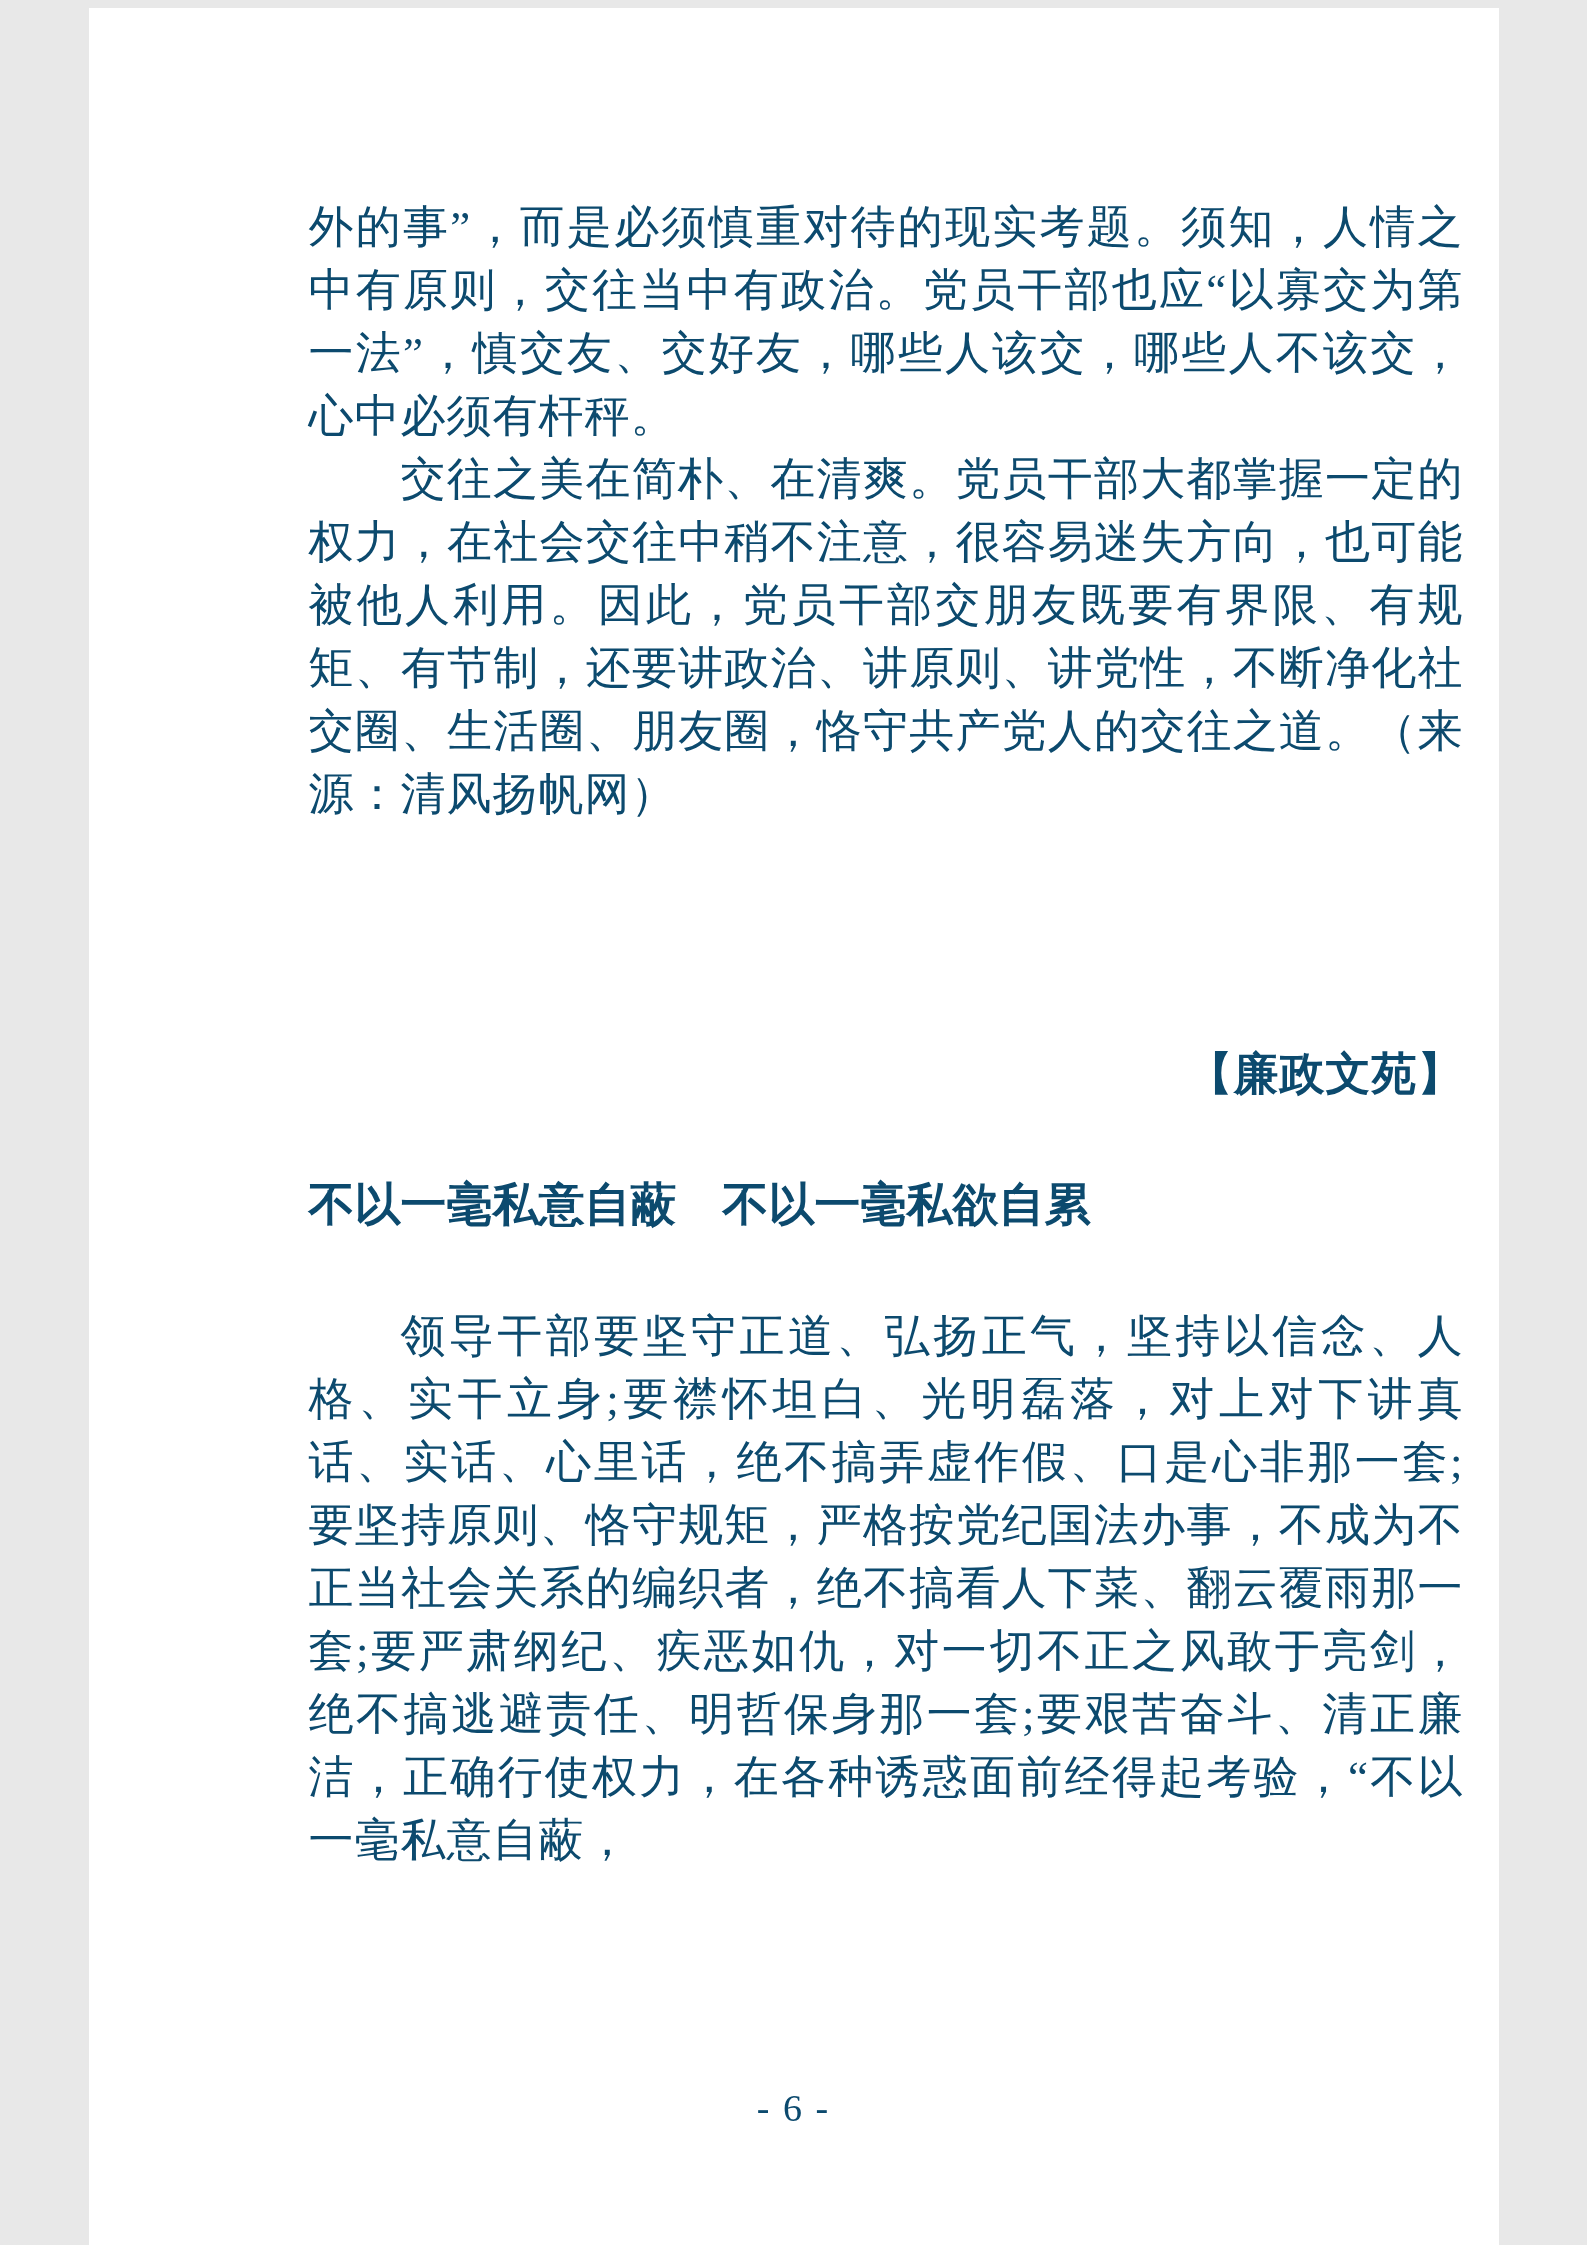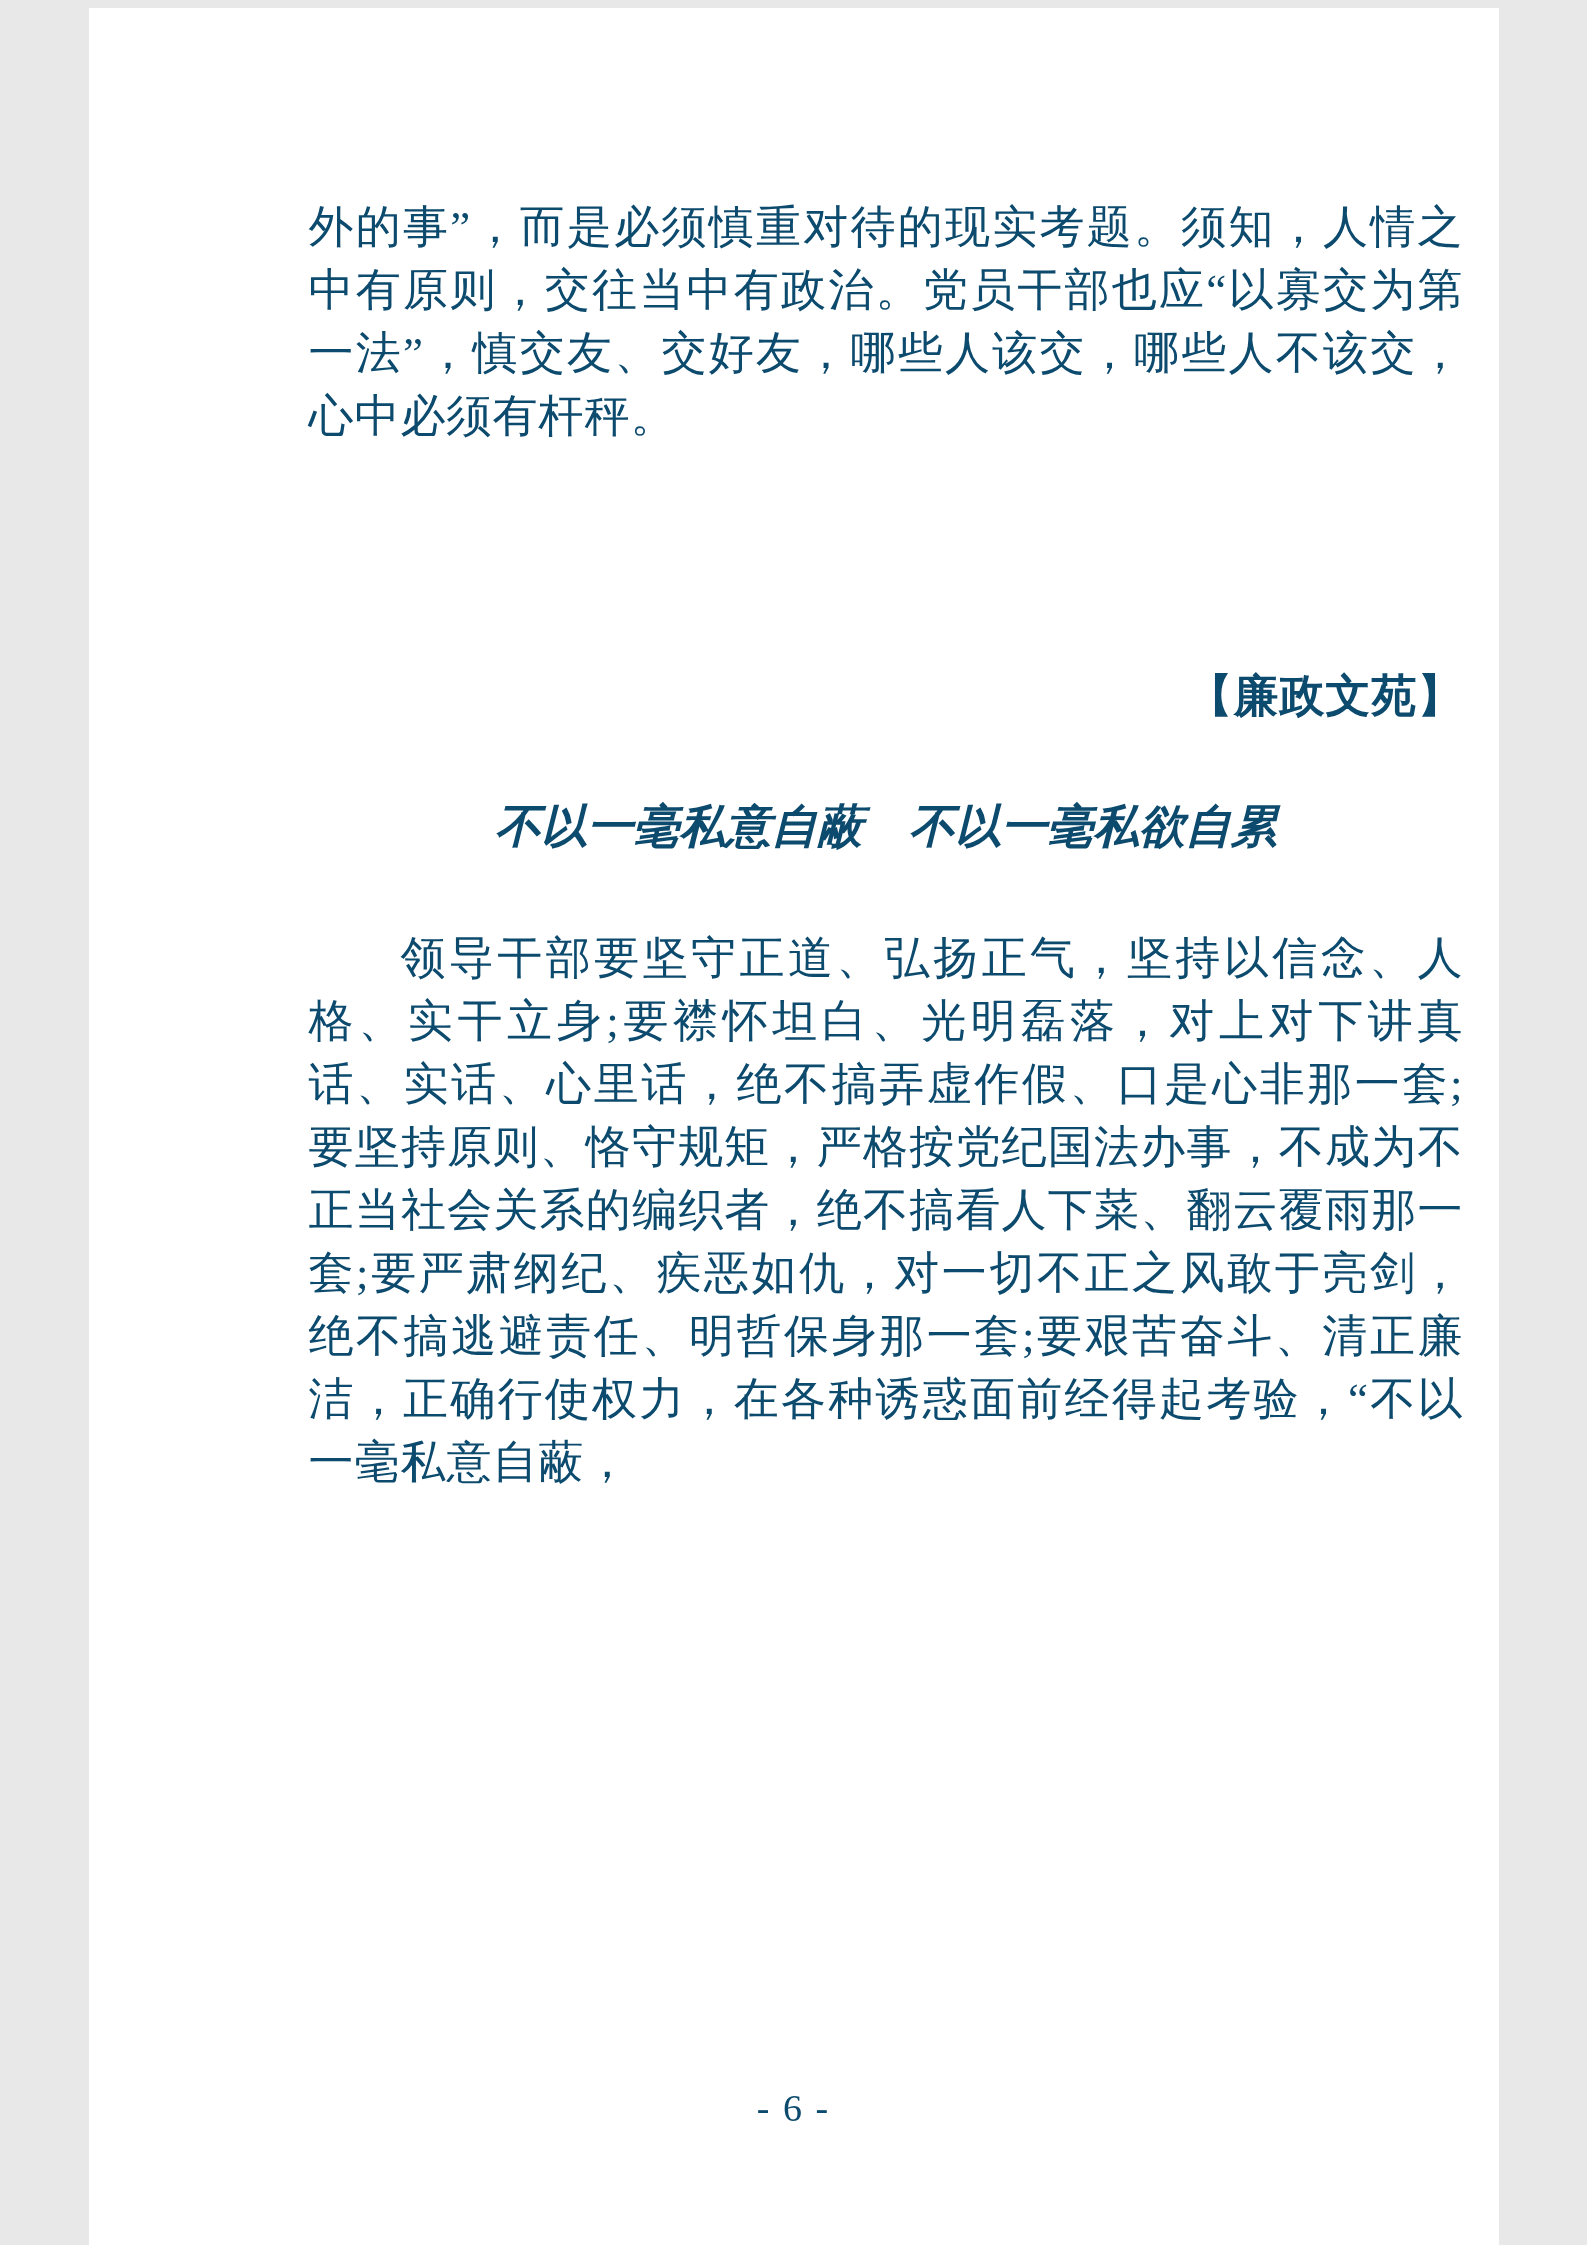--- a/index.html
+++ b/index.html
@@ -39,41 +39,40 @@
     letter-spacing: 1px;
     text-indent: 0;
     text-align: right;
   }
   .article-title {
     margin: 67px 0 0 0;
     padding: 0;
     font-size: 46px;
     line-height: 63px;
     font-weight: bold;
-    text-align: center;
     text-indent: 0;
     letter-spacing: 0;
-    font-style: italic;
   }
   .para.after-title { margin-top: 69px; }
   .page-number {
     position: absolute;
     top: 2080px;
     left: 0;
     width: 100%;
     text-align: center;
     font-size: 38px;
     line-height: 40px;
     letter-spacing: 2px;
   }
 </style>
 </head>
 <body>
 
 <div class="page">
   <div class="body-text">
     <p class="para no-indent">外的事”，而是必须慎重对待的现实考题。须知，人情之中有原则，交往当中有政治。党员干部也应“以寡交为第一法”，慎交友、交好友，哪些人该交，哪些人不该交，心中必须有杆秤。</p>
+    <p class="para">交往之美在简朴、在清爽。党员干部大都掌握一定的权力，在社会交往中稍不注意，很容易迷失方向，也可能被他人利用。因此，党员干部交朋友既要有界限、有规矩、有节制，还要讲政治、讲原则、讲党性，不断净化社交圈、生活圈、朋友圈，恪守共产党人的交往之道。（来源：清风扬帆网）</p>
     <h2 class="section-header">【廉政文苑】</h2>
     <h1 class="article-title">不以一毫私意自蔽　不以一毫私欲自累</h1>
     <p class="para after-title">领导干部要坚守正道、弘扬正气，坚持以信念、人格、实干立身;要襟怀坦白、光明磊落，对上对下讲真话、实话、心里话，绝不搞弄虚作假、口是心非那一套;要坚持原则、恪守规矩，严格按党纪国法办事，不成为不正当社会关系的编织者，绝不搞看人下菜、翻云覆雨那一套;要严肃纲纪、疾恶如仇，对一切不正之风敢于亮剑，绝不搞逃避责任、明哲保身那一套;要艰苦奋斗、清正廉洁，正确行使权力，在各种诱惑面前经得起考验，“不以一毫私意自蔽，</p>
   </div>
   <div class="page-number">- 6 -</div>
 </div>
 
 </body></html>

